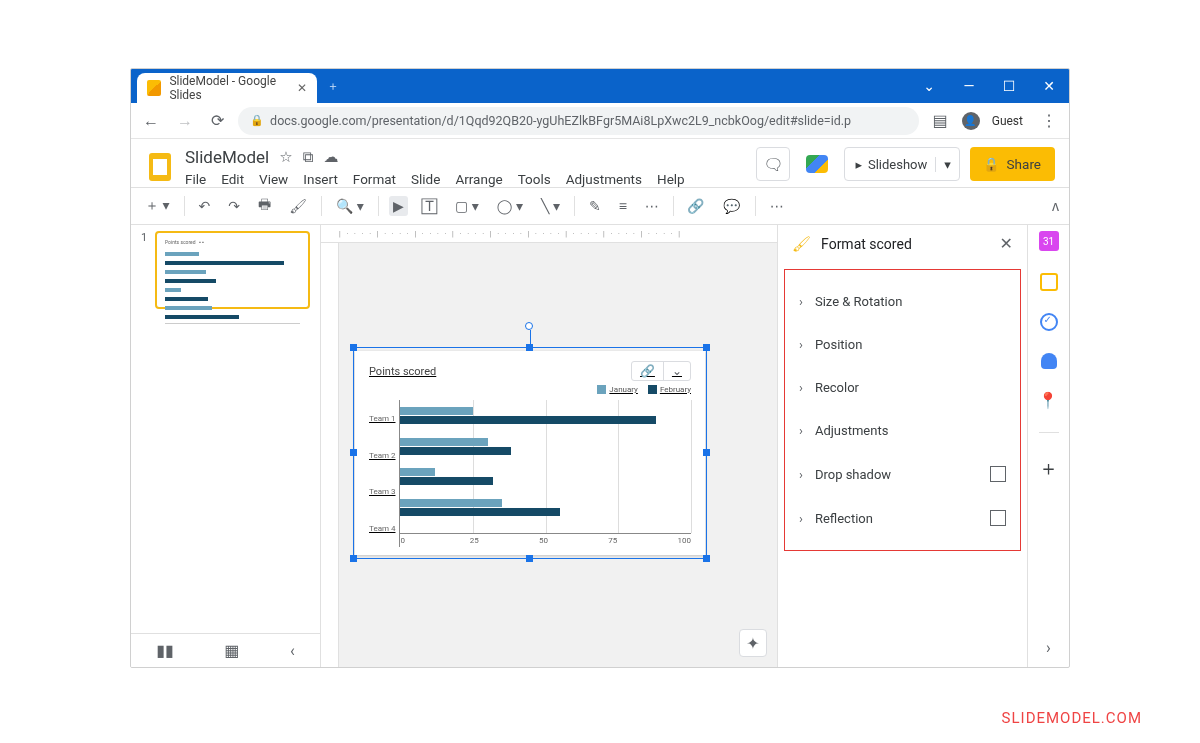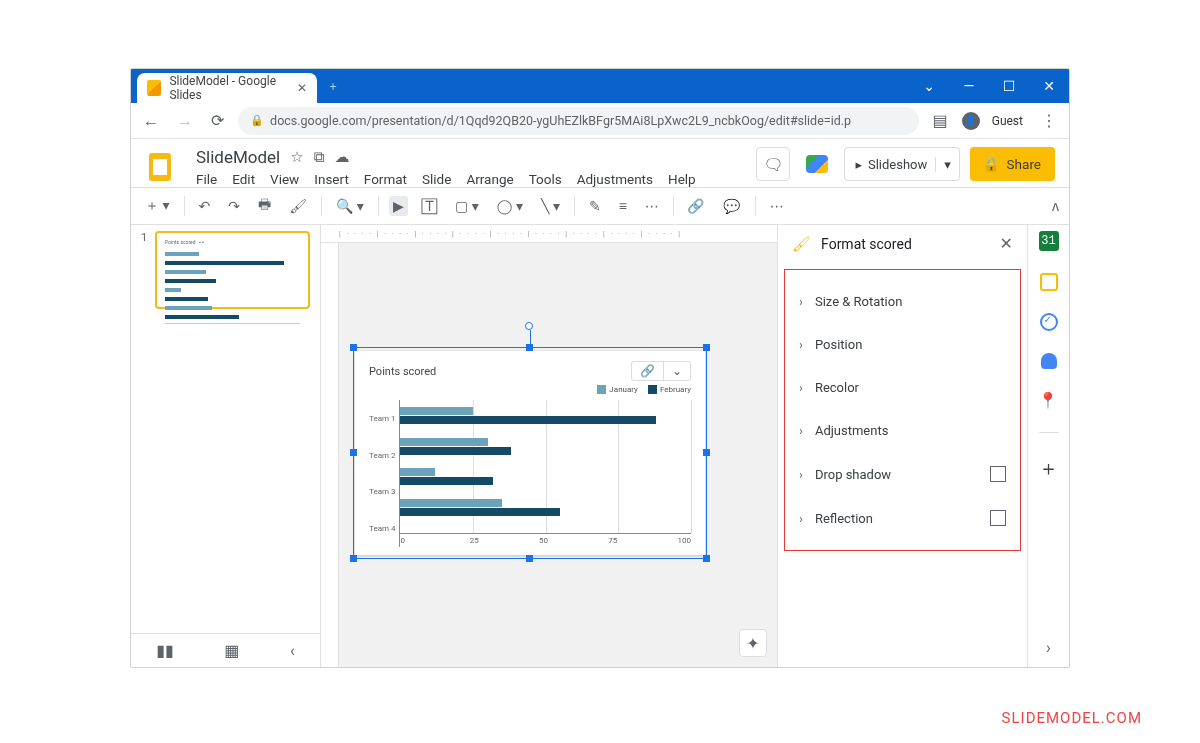--- a/index.html
+++ b/index.html
@@ -16,21 +16,21 @@
   .wincontrols { margin-left:auto; display:flex;}
   .wincontrols div { width:40px; display:flex; align-items:center; justify-content:center; color:#fff; font-size:14px;}
   
   .urlbar { height:36px; display:flex; align-items:center; padding:0 8px; gap:10px; border-bottom:1px solid #e5e5e5; background:#fff;}
   .navbtn { color:#5f6368; padding:4px;}
   .omni { flex:1; background:#f1f3f4; border-radius:18px; height:28px; display:flex; align-items:center; padding:0 12px; font-size:12.5px; color:#5f6368; gap:6px;}
   .omni .lock { font-size:11px;}
   .avatar { background:#5f6368; color:#fff; border-radius:50%; width:18px; height:18px; display:flex; align-items:center; justify-content:center; font-size:10px; margin-right:2px;}
   .guest { font-size:12px; color:#333; margin-right:4px;}
   
-  .apphdr { padding:8px 14px 0 14px; display:flex; align-items:flex-start; gap:21px;}
+  .apphdr { padding:8px 14px 0 14px; display:flex; align-items:flex-start; gap:10px;}
   .appicon { width:30px; height:40px; position:relative;}
   .appicon .box { position:absolute; left:4px; top:6px; width:22px; height:28px; background:#f5ba14; border-radius:3px;}
   .appicon .inner { position:absolute; left:8px; top:12px; width:14px; height:16px; background:#fff;}
   .doctitle-row { display:flex; align-items:center; gap:10px;}
   .doctitle { font-size:17px; color:#3c4043;}
   .hdricon { color:#5f6368; font-size:15px;}
   .menus { display:flex; gap:15px; font-size:13.5px; color:#3c4043; margin-top:4px;}
   .hdr-right { margin-left:auto; display:flex; align-items:center; gap:10px;}
   .iconbtn { width:34px; height:34px; border:1px solid #dadce0; border-radius:4px; display:flex; align-items:center; justify-content:center; color:#5f6368;}
   .meet { width:34px; height:34px; display:flex; align-items:center; justify-content:center;}
@@ -60,21 +60,21 @@
   .thumb .b1 { height:4px; background:#6ba3bd;}
   .thumb .b2 { height:4px; background:#154a66;}
   .thumb .axis { height:1px; background:#ccc; margin-top:2px;}
   .filmbot { height:34px; border-top:1px solid #e0e0e0; display:flex; align-items:center; justify-content:space-around; color:#5f6368;}
   
   .canvasarea { flex:1; position:relative; background:#f1f1f1; display:flex; flex-direction:column;}
   .hruler { height:18px; background:#fff; border-bottom:1px solid #e0e0e0; font-size:7px; color:#888; display:flex; align-items:center; padding-left:18px; letter-spacing:2px; overflow:hidden; white-space:nowrap;}
   .cwrap { flex:1; display:flex; overflow:hidden;}
   .vruler { width:18px; background:#fff; border-right:1px solid #e0e0e0;}
   .slidepad { flex:1; position:relative; overflow:hidden;}
-  .slide { position:absolute; left:16px; top:108px; width:350px; height:204px; background:#fff; box-shadow:0 1px 3px rgba(0,0,0,.2);}
+  .slide { position:absolute; left:16px; top:108px; width:350px; height:204px; background:#fff; box-shadow:0 1px 3px rgba(0,0,0,.2);text-decoration:underline;}
   
   .selbox { position:absolute; left:14px; top:104px; width:354px; height:212px; border:1.5px solid #1a73e8; }
   .handle { width:7px; height:7px; background:#1a73e8; position:absolute;}
   .h-tl{left:-4px;top:-4px;} .h-tr{right:-4px;top:-4px;} .h-bl{left:-4px;bottom:-4px;} .h-br{right:-4px;bottom:-4px;}
   .h-t{left:50%;top:-4px;margin-left:-4px;} .h-b{left:50%;bottom:-4px;margin-left:-4px;}
   .h-l{left:-4px;top:50%;margin-top:-4px;} .h-r{right:-4px;top:50%;margin-top:-4px;}
   .rot { width:8px; height:8px; border:1.5px solid #1a73e8; border-radius:50%; background:#fff; position:absolute; left:50%; margin-left:-5px; top:-26px;}
   .rotline { width:1px; height:18px; background:#1a73e8; position:absolute; left:50%; top:-18px;}
   
   .chart { padding:10px 14px 8px 14px; font-size:10px; color:#444; height:100%; display:flex; flex-direction:column;}
@@ -101,21 +101,21 @@
   .fmt-title { font-size:14px; color:#202124;}
   .fmt-close { margin-left:auto; color:#5f6368;}
   .fmt-body { flex:1; padding:6px 4px;}
   .fmt-redbox { border:1.5px solid #e53935; margin:0 2px; padding:10px 6px;}
   .fmt-item { display:flex; align-items:center; padding:14px 8px; gap:12px;}
   .chev { color:#5f6368; font-size:13px;}
   .fmt-label { font-size:13px; color:#3c4043;}
   .fmt-cb { width:16px; height:16px; border:1.8px solid #5f6368; margin-left:auto;}
   
   .siderail { width:42px; border-left:1px solid #e0e0e0; display:flex; flex-direction:column; align-items:center; padding-top:6px; gap:22px; font-size:16px;}
-  .siderail .cal { width:20px; height:20px; background:#15803d; color:#fff; font-size:12px; display:flex; align-items:center; justify-content:center; border-radius:3px;font-family:Liberation Mono, monospace;}
+  .siderail .cal { width:20px; height:20px; background:#d946ef; color:#fff; font-size:10px; display:flex; align-items:center; justify-content:center; border-radius:3px;}
   .siderail .keep { width:18px; height:18px; border:2px solid #fbbc04; border-radius:3px; background:#fff;}
   .siderail .tasks { width:18px; height:18px; border:2px solid #4285f4; border-radius:50%; position:relative;}
   .siderail .tasks::after{content:"✓"; color:#4285f4; font-size:10px; position:absolute; left:2px; top:-1px;}
   .siderail .contacts { width:16px; height:16px; background:#4285f4; border-radius:50% 50% 4px 4px;}
   .siderail .maps { color:#ea4335;}
   .siderail .sep { width:20px; height:1px; background:#e0e0e0; margin:0;}
   .siderail .plus { color:#3c4043; font-size:20px; font-weight:300;}
   .siderail .flex {flex:1;}
   .siderail .carrow { color:#5f6368; padding-bottom:10px;}
 </style>

